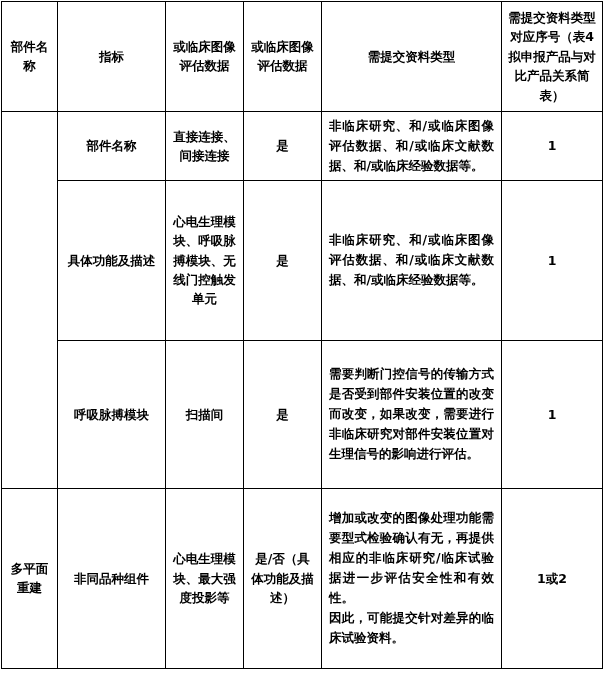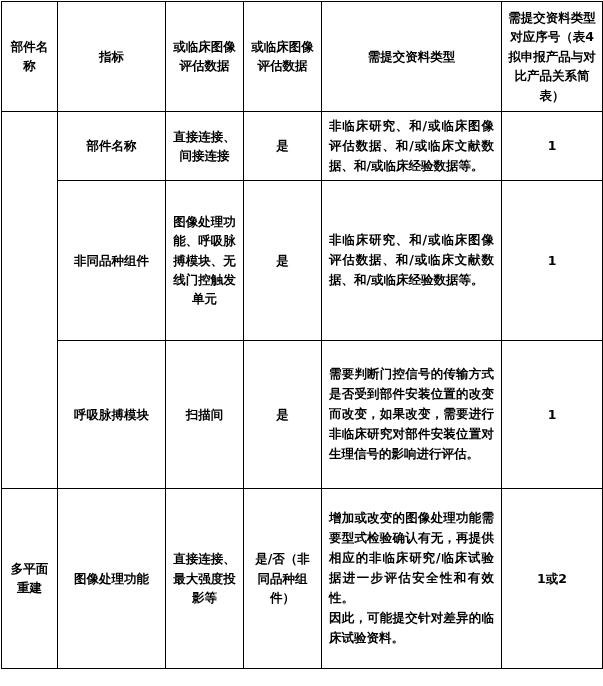--- a/index.html
+++ b/index.html
@@ -73,36 +73,36 @@
   <tbody>
     <tr style="height:68px;">
       <td rowspan="3"></td>
       <td>部件名称</td>
       <td>直接连接、间接连接</td>
       <td>是</td>
       <td class="body-text">非临床研究、和/或临床图像评估数据、和/或临床文献数据、和/或临床经验数据等。</td>
       <td>1</td>
     </tr>
     <tr style="height:160px;">
-      <td>非同品种组件</td>
-      <td>图像处理功能、呼吸脉搏模块、无线门控触发单元</td>
+      <td>具体功能及描述</td>
+      <td>心电生理模块、呼吸脉搏模块、无线门控触发单元</td>
       <td>是</td>
       <td class="body-text">非临床研究、和/或临床图像评估数据、和/或临床文献数据、和/或临床经验数据等。</td>
       <td>1</td>
     </tr>
     <tr style="height:148px;">
       <td>呼吸脉搏模块</td>
       <td>扫描间</td>
       <td>是</td>
       <td class="body-text">需要判断门控信号的传输方式是否受到部件安装位置的改变而改变，如果改变，需要进行非临床研究对部件安装位置对生理信号的影响进行评估。</td>
       <td>1</td>
     </tr>
     <tr style="height:180px;">
       <td>多平面重建</td>
-      <td>图像处理功能</td>
-      <td>直接连接、最大强度投影等</td>
-      <td>是/否（非同品种组件）</td>
+      <td>非同品种组件</td>
+      <td>心电生理模块、最大强度投影等</td>
+      <td>是/否（具体功能及描述）</td>
       <td class="body-text" style="white-space:pre-line;">增加或改变的图像处理功能需要型式检验确认有无，再提供相应的非临床研究/临床试验据进一步评估安全性和有效性。
 因此，可能提交针对差异的临床试验资料。</td>
       <td>1或2</td>
     </tr>
   </tbody>
 </table>
 
 </body></html>

